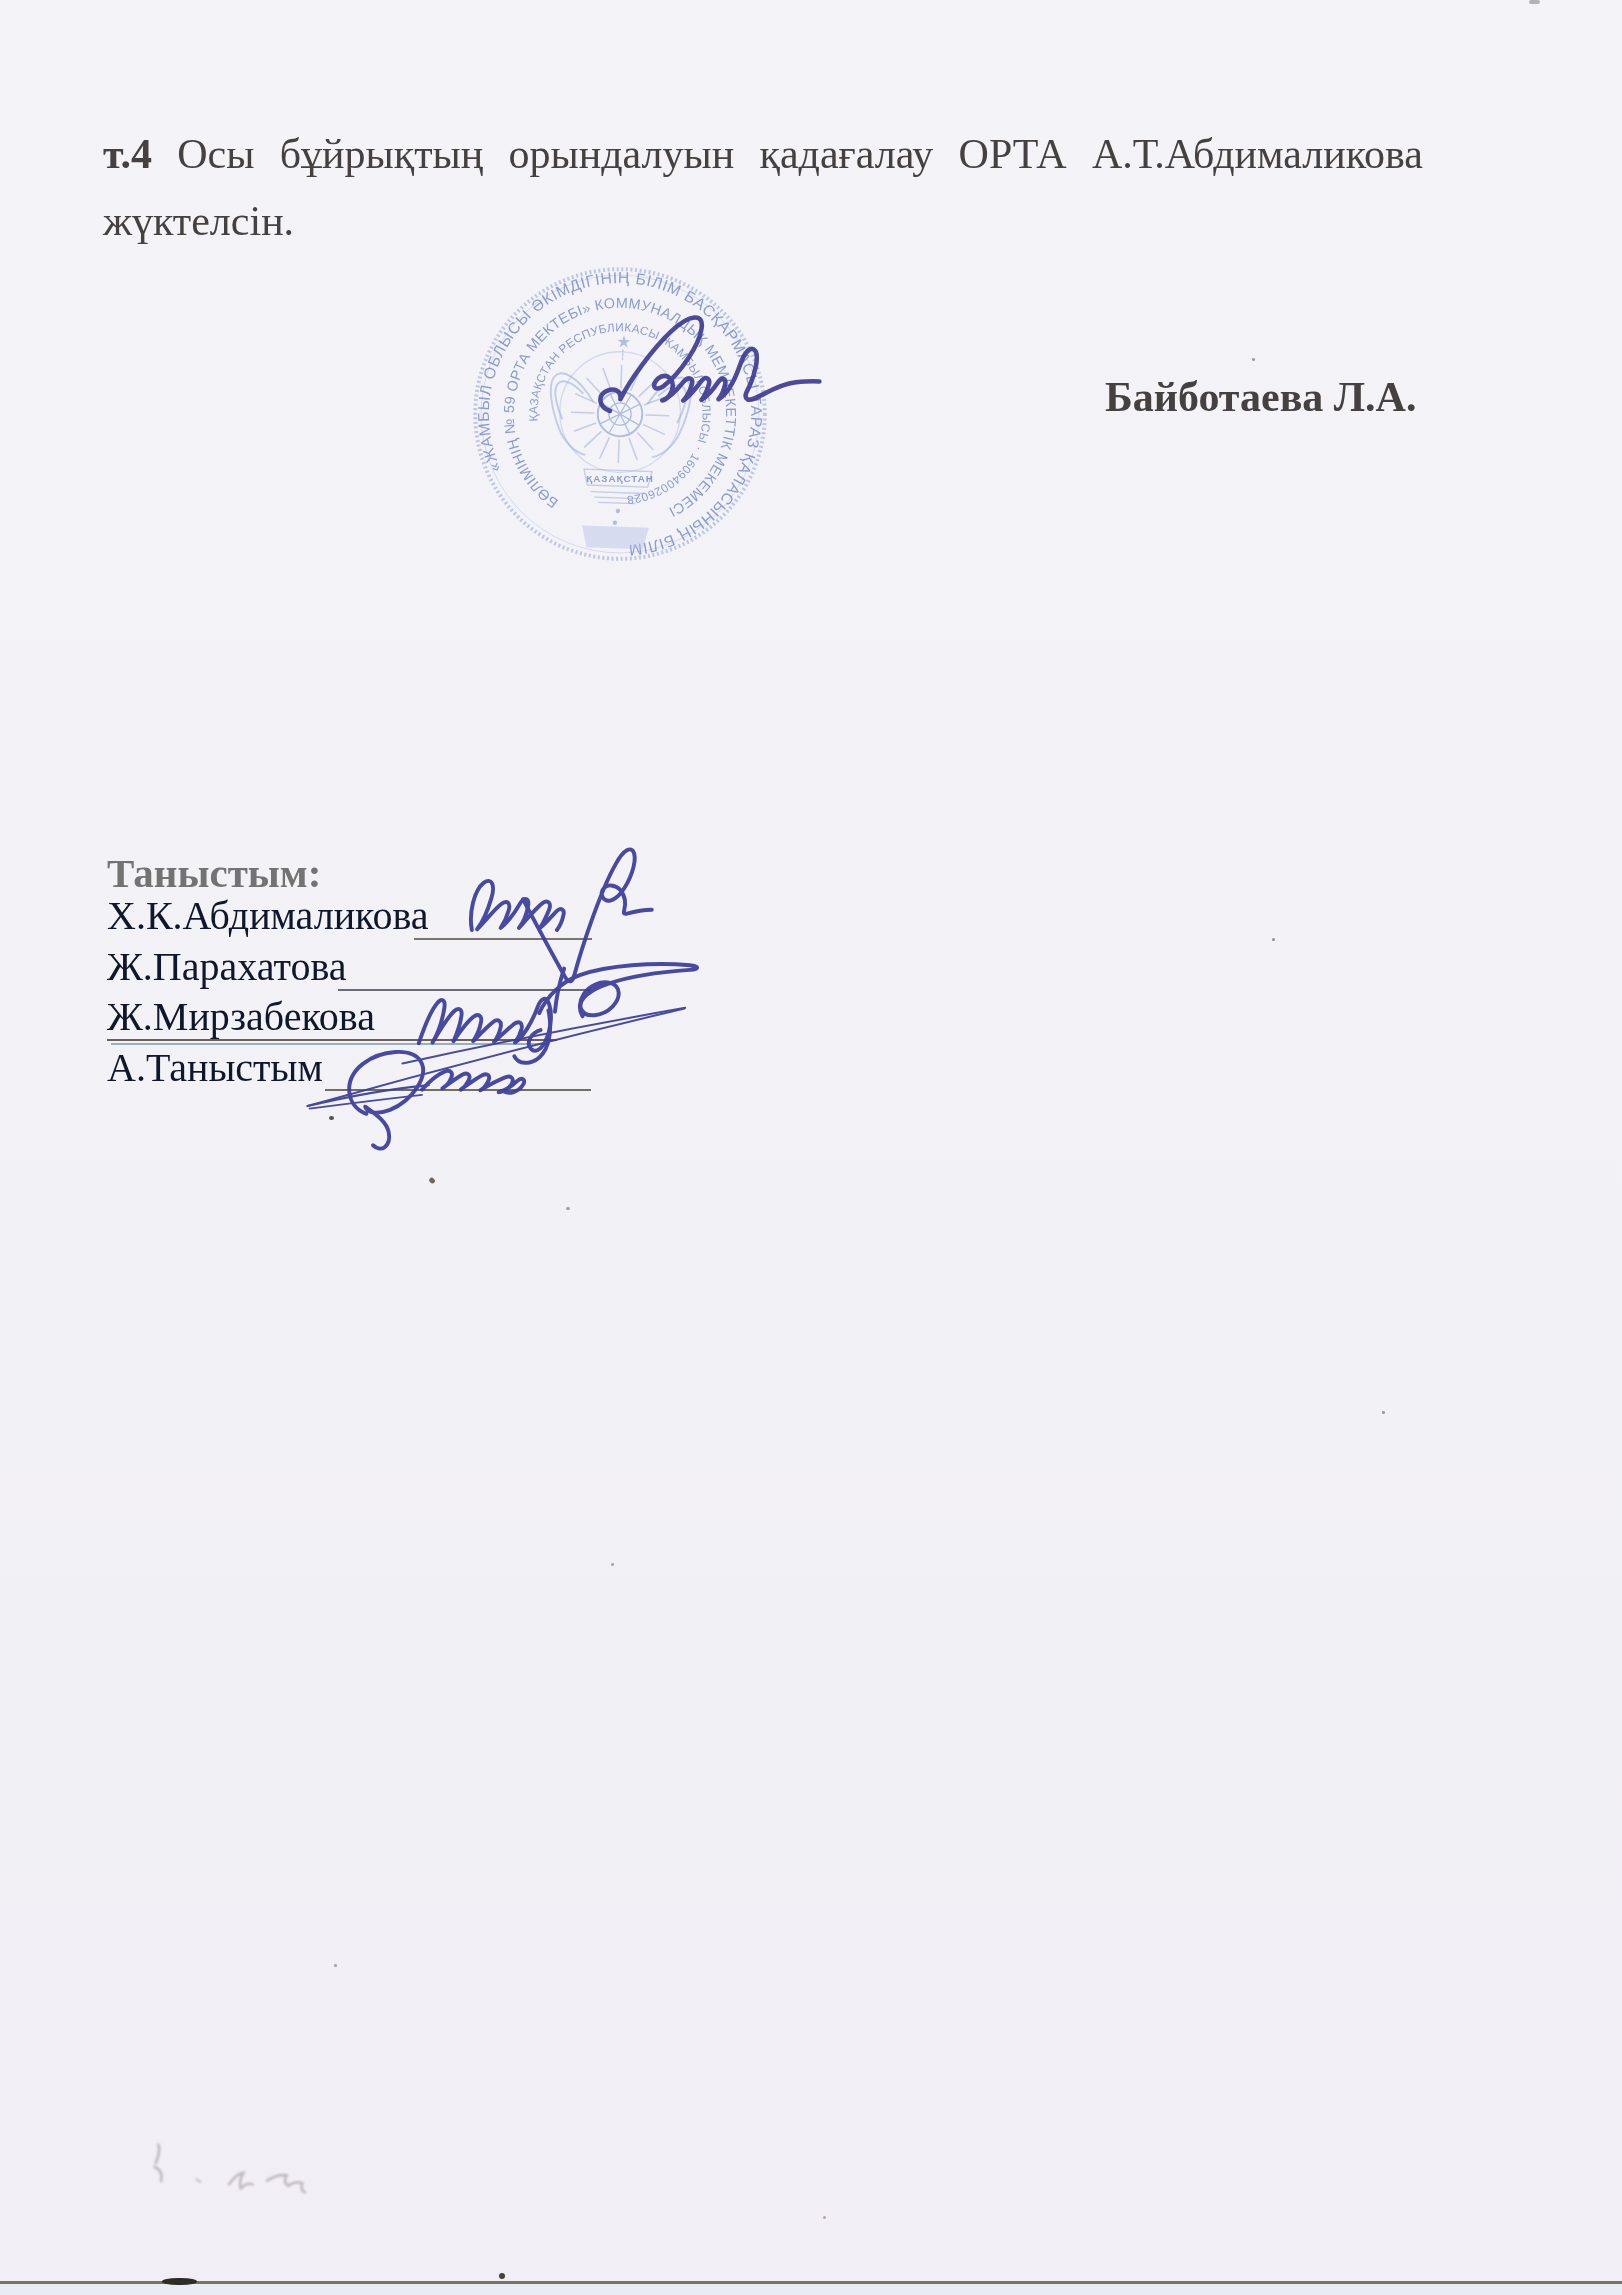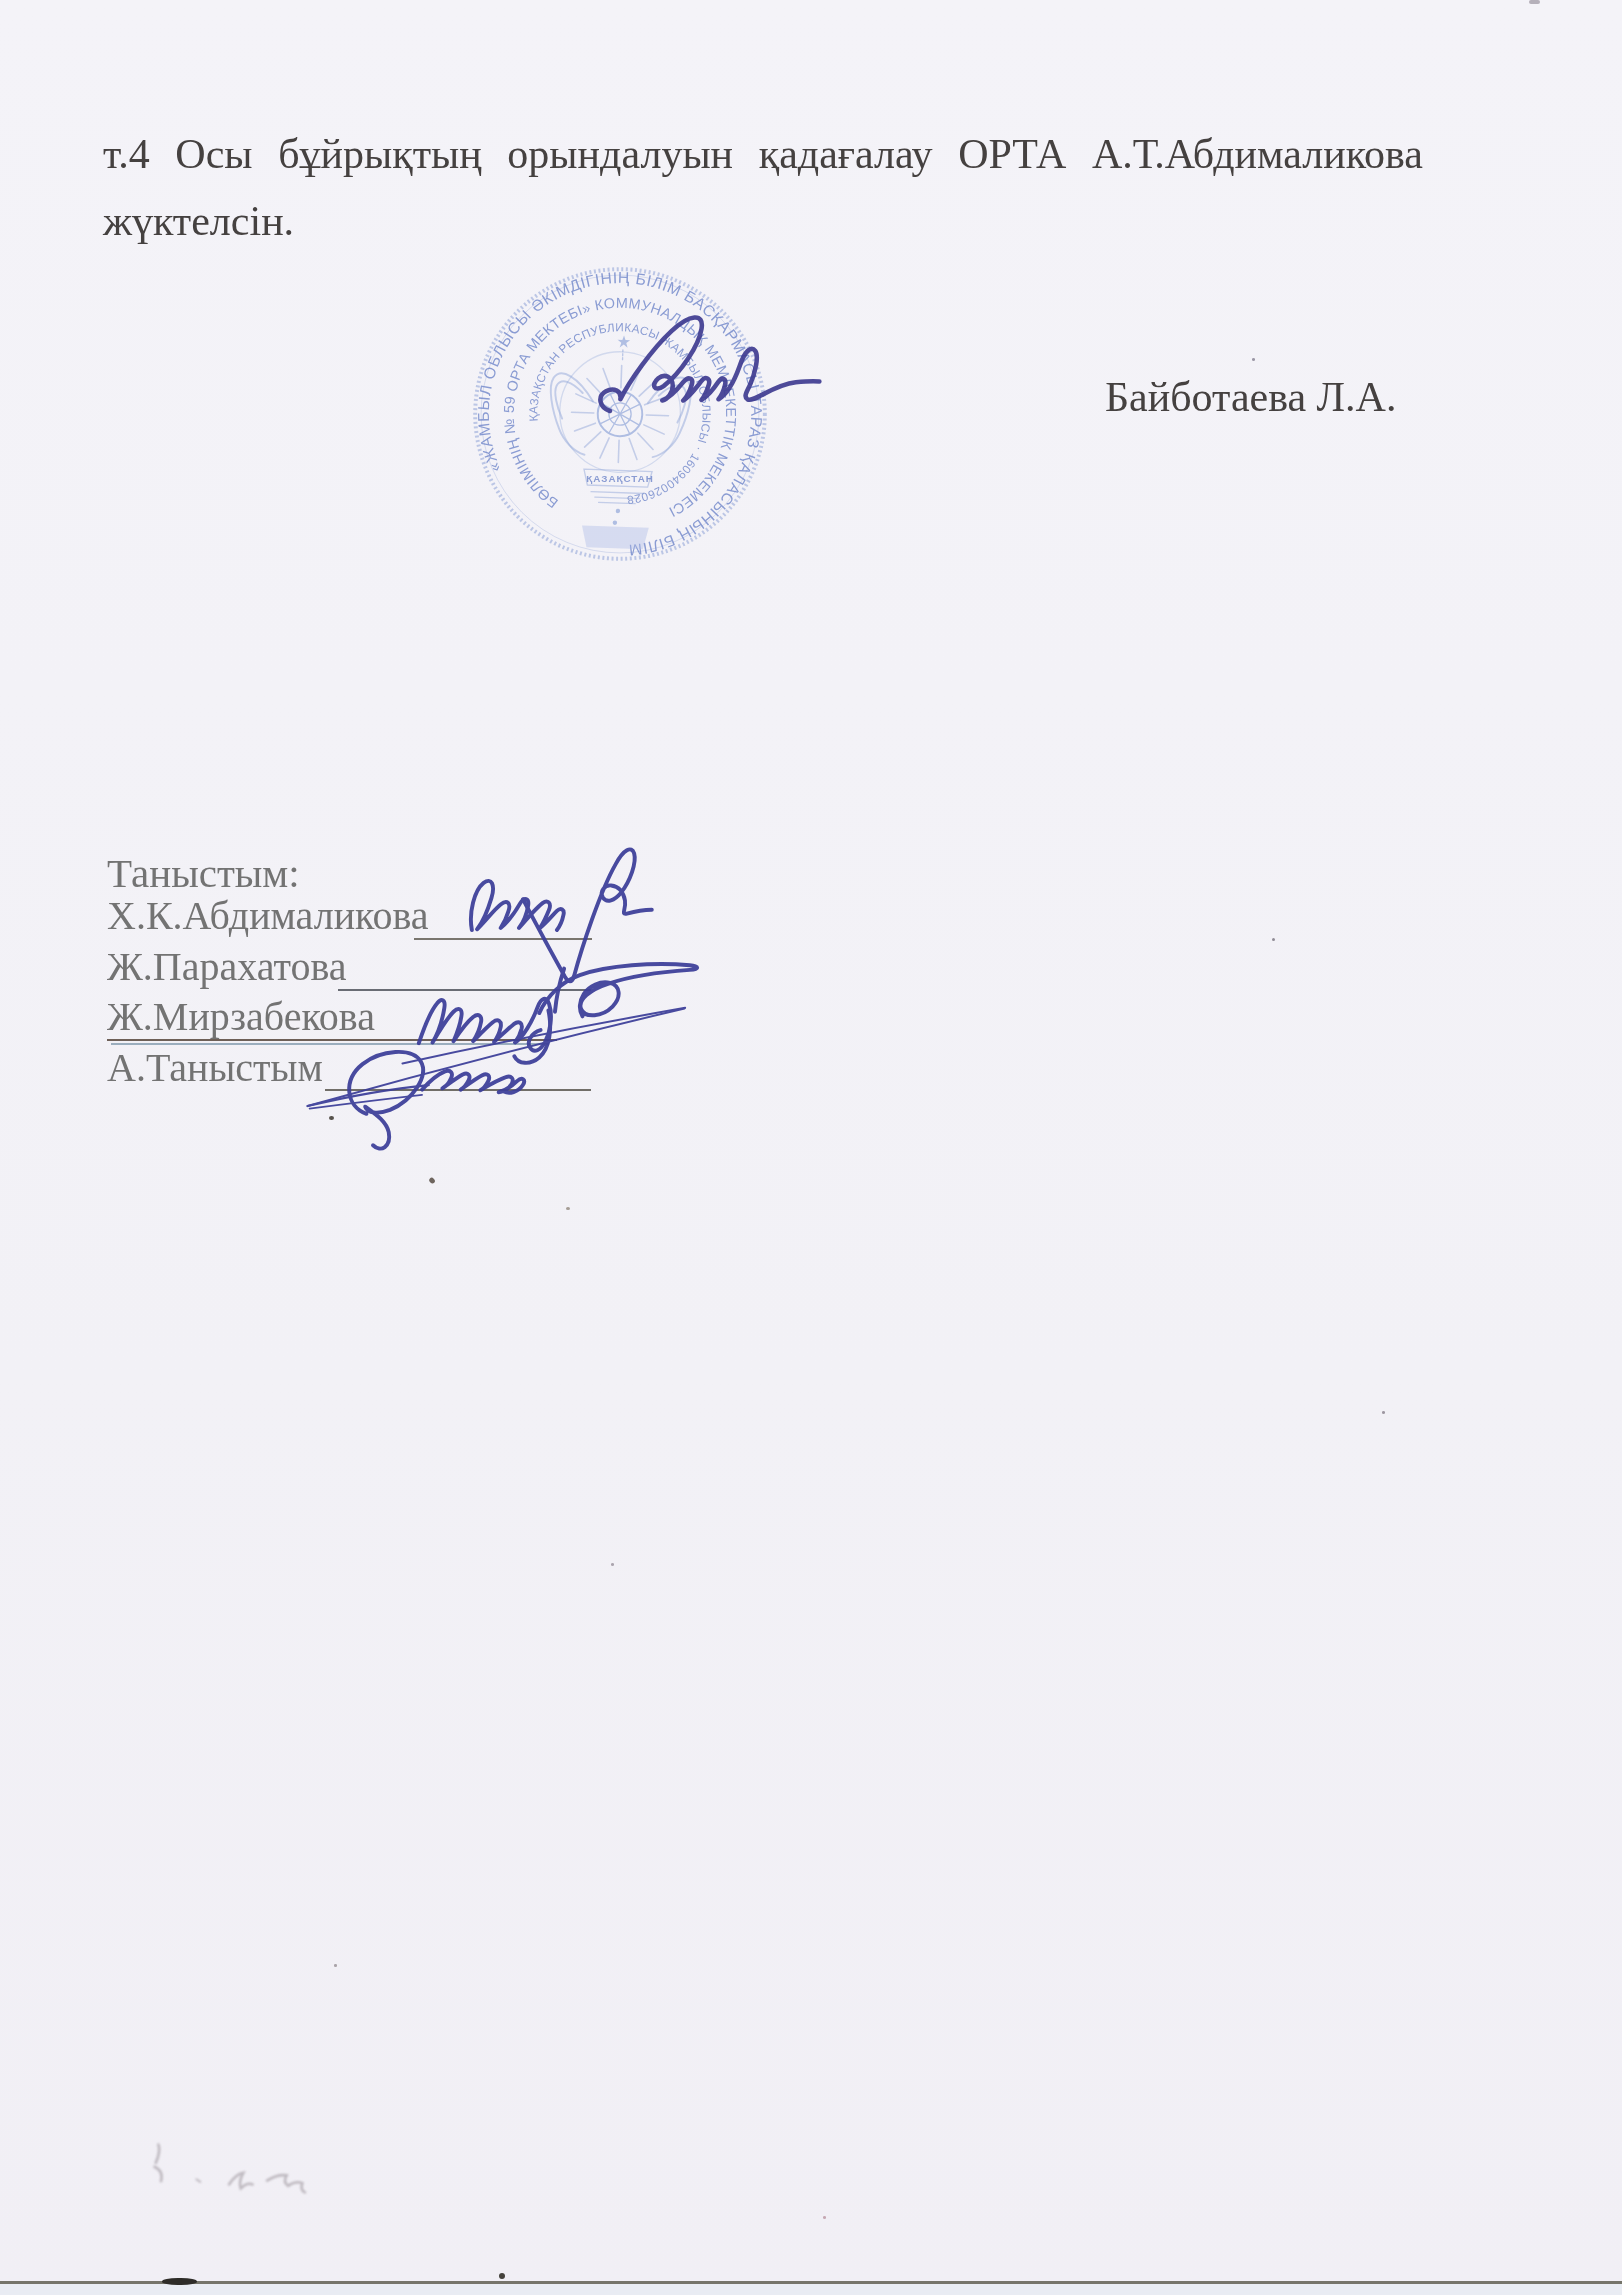--- a/index.html
+++ b/index.html
@@ -2,31 +2,31 @@
 <html style="font-size:10.5px"><head>
 <meta charset="utf-8">
 <style>
   html,body{margin:0;padding:0;}
   body{width:1623px;height:2295px;position:relative;overflow:hidden;
        background:linear-gradient(180deg,#f4f3f8 0%,#f2f1f6 60%,#f1eff5 100%);
        font-family:"Liberation Serif", serif;}
   .page{position:absolute;inset:0;}
   .abs{position:absolute;}
   .doc-text{color:#454140;font-size:42px;line-height:1;white-space:nowrap;}
-  .bold{font-weight:normal;}
+  .bold{font-weight:bold;}
   
   .para{position:absolute;left:103px;top:120px;width:1320px;color:#454140;font-size:42px;}
   .para-line1{display:flex;justify-content:space-between;height:67px;align-items:center;}
   .para-line2{height:67px;display:flex;align-items:center;}
   
   .dir-label{left:134px;top:377px;}
   .dir-name{left:1105px;top:376px;}
   
   .ack-title{left:107px;top:853px;font-size:41px;color:#737373;}
-  .ack-name{font-size:40px;color:#737373;}
+  .ack-name{font-size:40px;color:#0f172a;}
   .r1{left:107px;top:896px;} .r2{left:107px;top:947px;}
   .r3{left:107px;top:997px;} .r4{left:107px;top:1048px;}
   .uline{position:absolute;height:0;border-top:2.6px solid #6e695f;opacity:.92;}
   .u1{left:414px;top:938px;width:178px;border-top-color:#6f6a62;}
   .u2{left:338px;top:989px;width:253px;border-top-color:#5d6168;}
   .u3{left:107px;top:1039px;width:450px;border-top-color:#63544a;}
   .u3b{left:111px;top:1043px;width:438px;border-top:2px solid #7e97ab;opacity:.75;}
   .u4{left:325px;top:1089px;width:266px;border-top-color:#66635b;}
   
   .stamp{left:466px;top:260px;width:308px;height:308px;}

